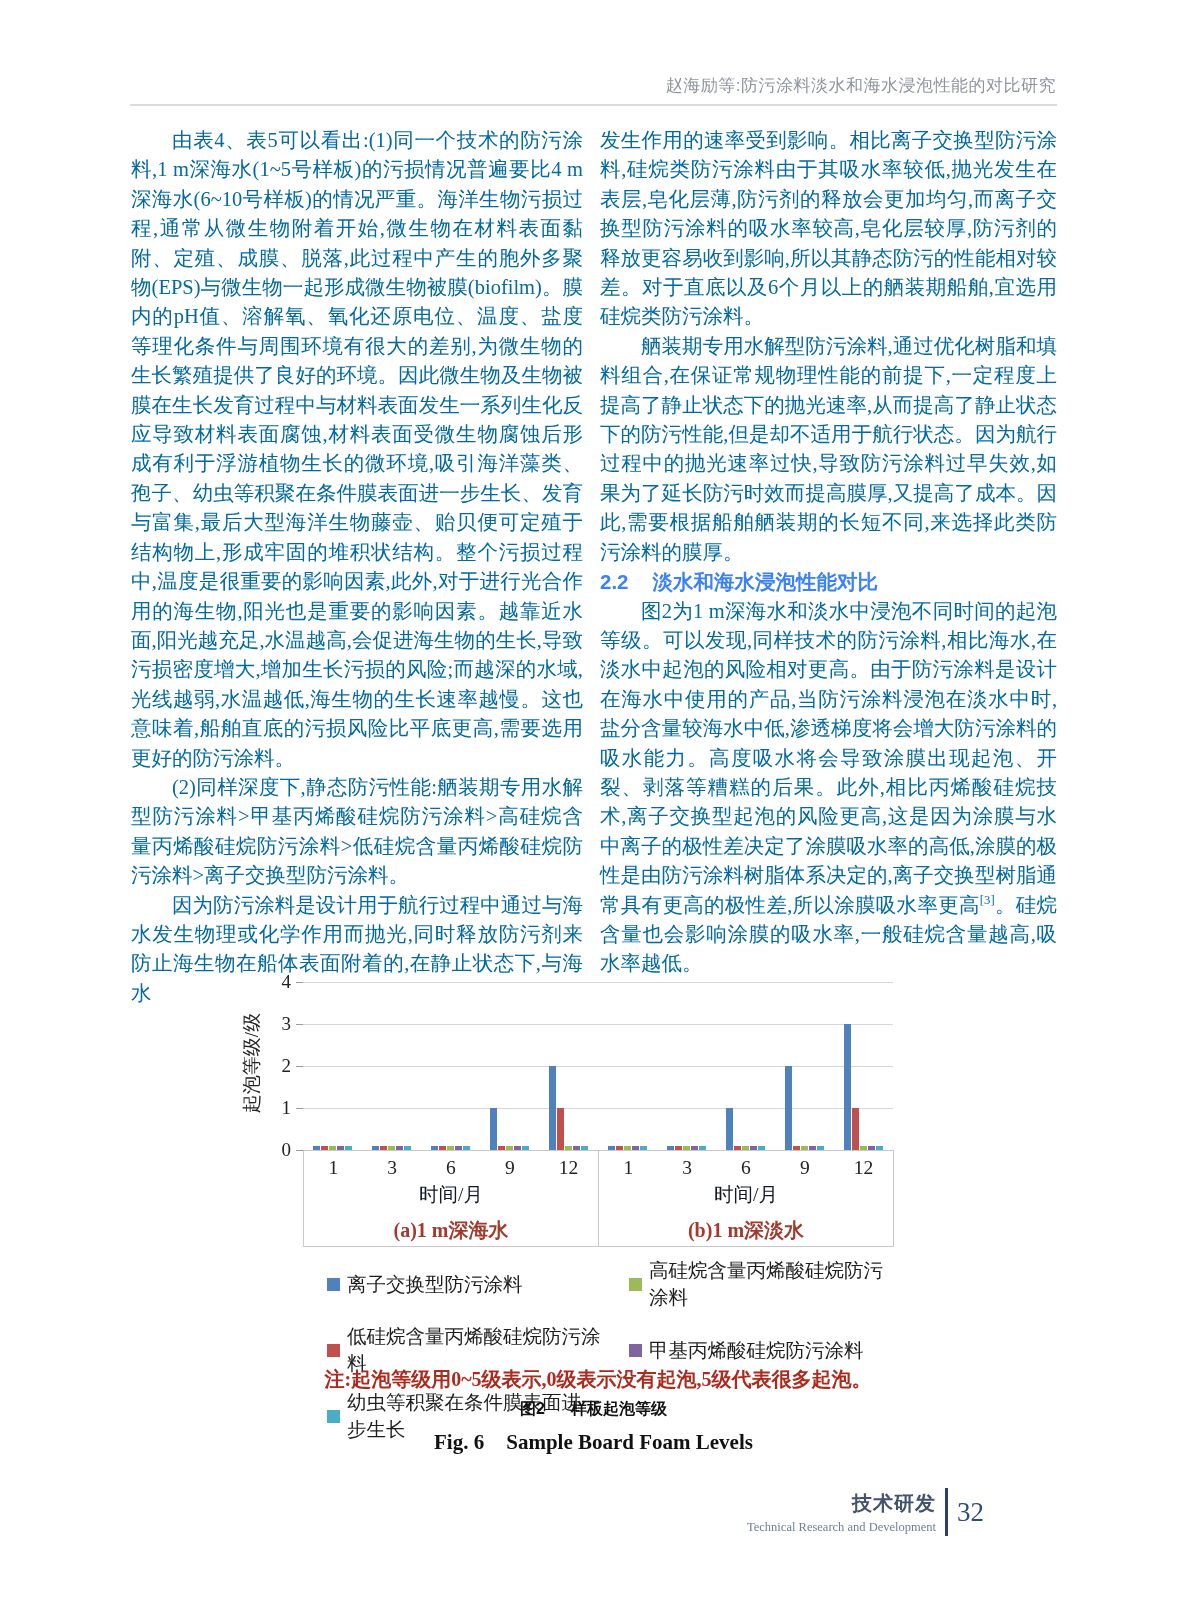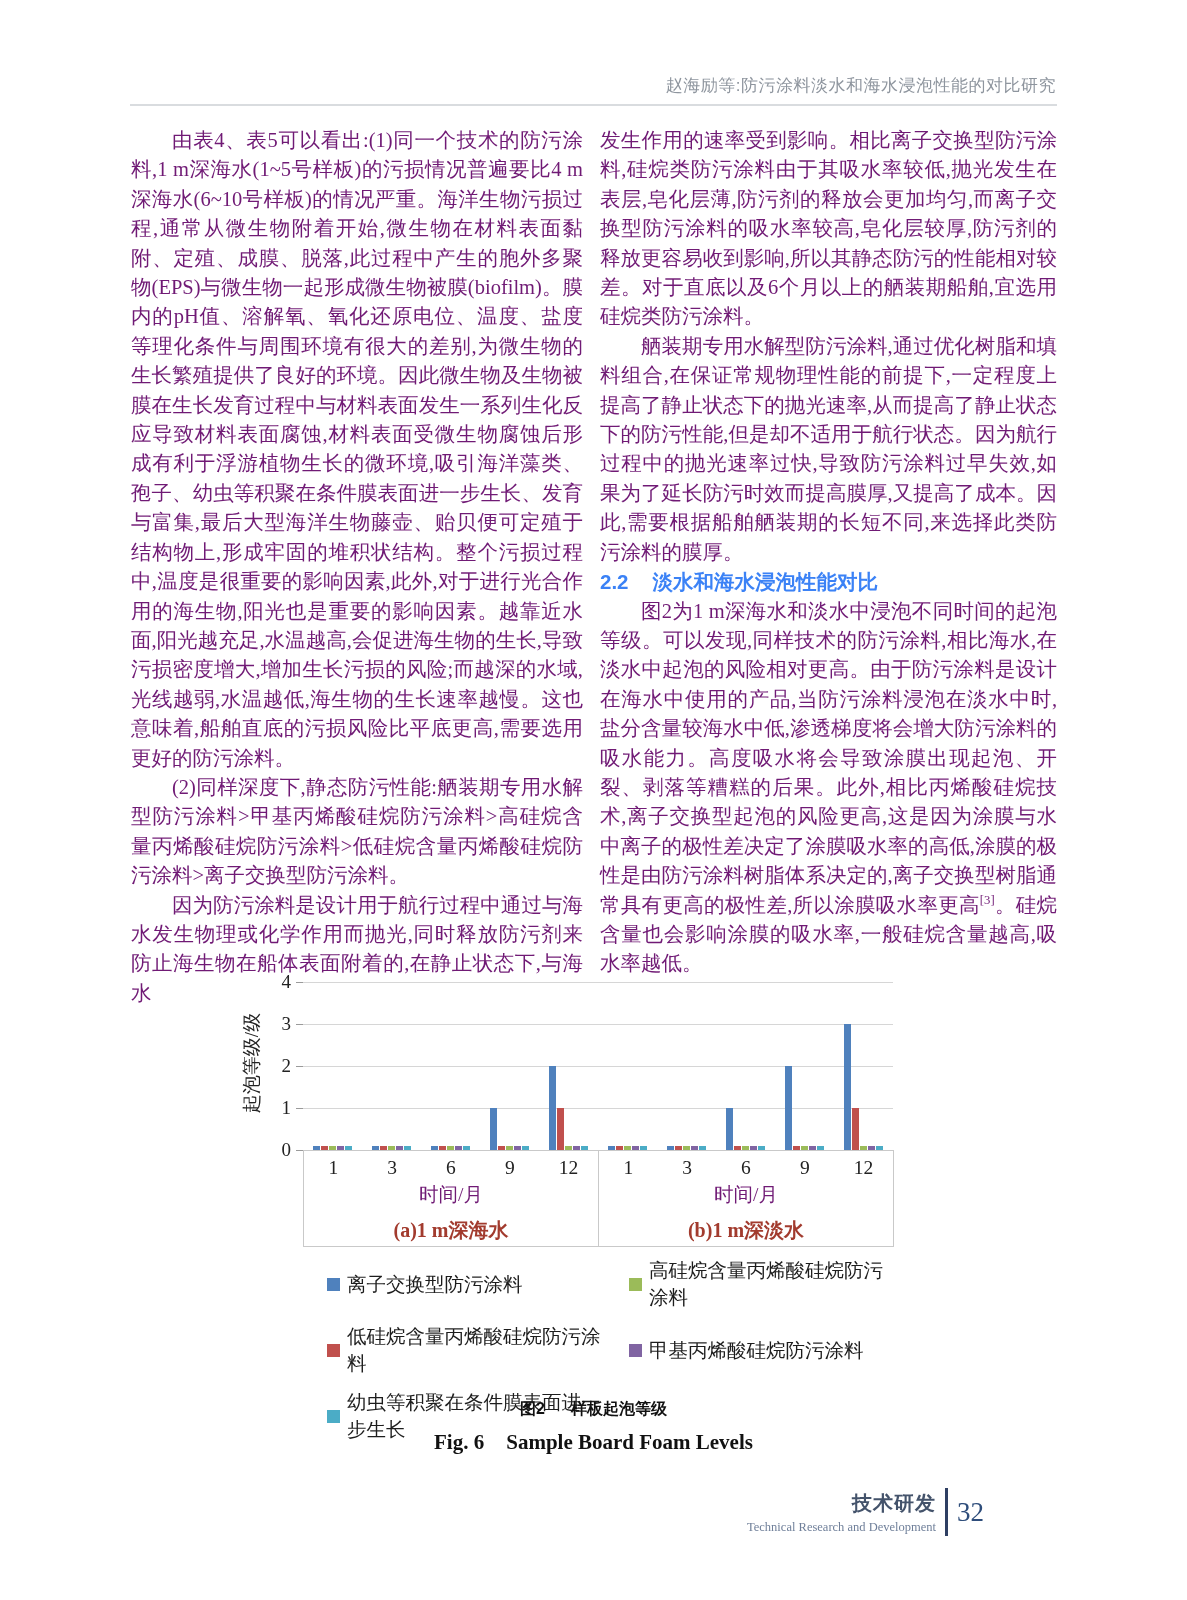--- a/index.html
+++ b/index.html
@@ -9,21 +9,21 @@
   
   .running-head{position:absolute;top:74px;right:131px;font-family:"Liberation Sans","DejaVu Sans",sans-serif;
                 font-size:17px;color:#8e959e;letter-spacing:0.5px;}
   .head-rule{position:absolute;top:104px;left:130px;width:927px;height:2px;background:#d9dcdf;}
 
   
   .col{position:absolute;top:126px;}
   .col-left{left:131px;width:452px;}
   .col-right{left:600px;width:457px;}
   .body-p{margin:0;font-size:20.5px;line-height:29.4px;text-align:justify;text-justify:inter-ideograph;
-          text-indent:2em;color:#701a75;}
+          text-indent:2em;color:#0369a1;}
   .body-p.no-indent{text-indent:0;}
   .body-p sup{font-size:0.62em;vertical-align:super;line-height:0;}
   .sec-heading{margin:0;font-family:"Liberation Sans","DejaVu Sans",sans-serif;font-size:20.5px;line-height:29.4px;
                font-weight:bold;color:#3b82f6;}
   .sec-heading .sec-num{margin-right:24px;}
 
   
   .figure{position:absolute;inset:0;}
   .y-axis-title{position:absolute;left:252px;top:1063px;transform:translate(-50%,-50%) rotate(-90deg);
                 font-size:19px;color:#222;white-space:nowrap;}
@@ -35,21 +35,21 @@
   .chart-panel{flex:1;display:flex;height:100%;}
   .bar-group{flex:1;display:flex;align-items:flex-end;justify-content:center;gap:1px;}
   .bar{width:7px;}
 
   #xaxis{position:absolute;left:303px;top:1150px;width:591px;height:97px;box-sizing:border-box;
          border:1px solid #c9c9c9;display:flex;}
   .xpanel{flex:1;}
   .xpanel + .xpanel{border-left:1px solid #c9c9c9;}
   .cat-row{display:flex;margin-top:6px;}
   .cat{flex:1;text-align:center;font-size:19.5px;color:#222;}
-  .xaxis-title{text-align:center;margin-top:2px;font-size:19.5px;color:#701a75;}
+  .xaxis-title{text-align:center;margin-top:2px;font-size:19.5px;color:#0f172a;}
   .panel-caption{text-align:center;margin-top:9px;font-size:20px;font-weight:bold;color:#a23b2e;}
 
   #legend{position:absolute;left:327px;top:1257px;width:566px;display:grid;
           grid-template-columns:282px 1fr;column-gap:20px;row-gap:12px;}
   .legend-item{display:flex;align-items:center;font-size:19.5px;color:#1d1d1d;}
   .legend-marker{display:inline-block;width:13px;height:13px;margin-right:7px;flex:0 0 auto;}
 
   .fig-note{position:absolute;left:283px;top:1366px;width:630px;text-align:center;
             font-size:20px;font-weight:bold;color:#ab2b1e;}
   .fig-cap-zh{position:absolute;left:0;top:1399px;width:100%;text-align:center;
@@ -223,20 +223,21 @@
         </div>
         <div class="legend-item">
           <div class="legend-marker" style="background: rgb(128, 100, 162);"></div>
           <span class="legend-text">甲基丙烯酸硅烷防污涂料</span>
         </div>
         <div class="legend-item">
           <div class="legend-marker" style="background: rgb(75, 172, 198);"></div>
           <span class="legend-text">幼虫等积聚在条件膜表面进一步生长</span>
         </div>
       </div>
+    <div class="fig-note">注:起泡等级用0~5级表示,0级表示没有起泡,5级代表很多起泡。</div>
     <div class="fig-cap-zh"><span>图2</span><span class="cap-gap">样板起泡等级</span></div>
     <div class="fig-cap-en"><span>Fig. 6</span><span class="cap-gap">Sample Board Foam Levels</span></div>
   </div>
 
   <div class="footer">
     <div class="footer-labels">
       <div class="footer-zh">技术研发</div>
       <div class="footer-en">Technical Research and Development</div>
     </div>
     <div class="footer-bar"></div>

